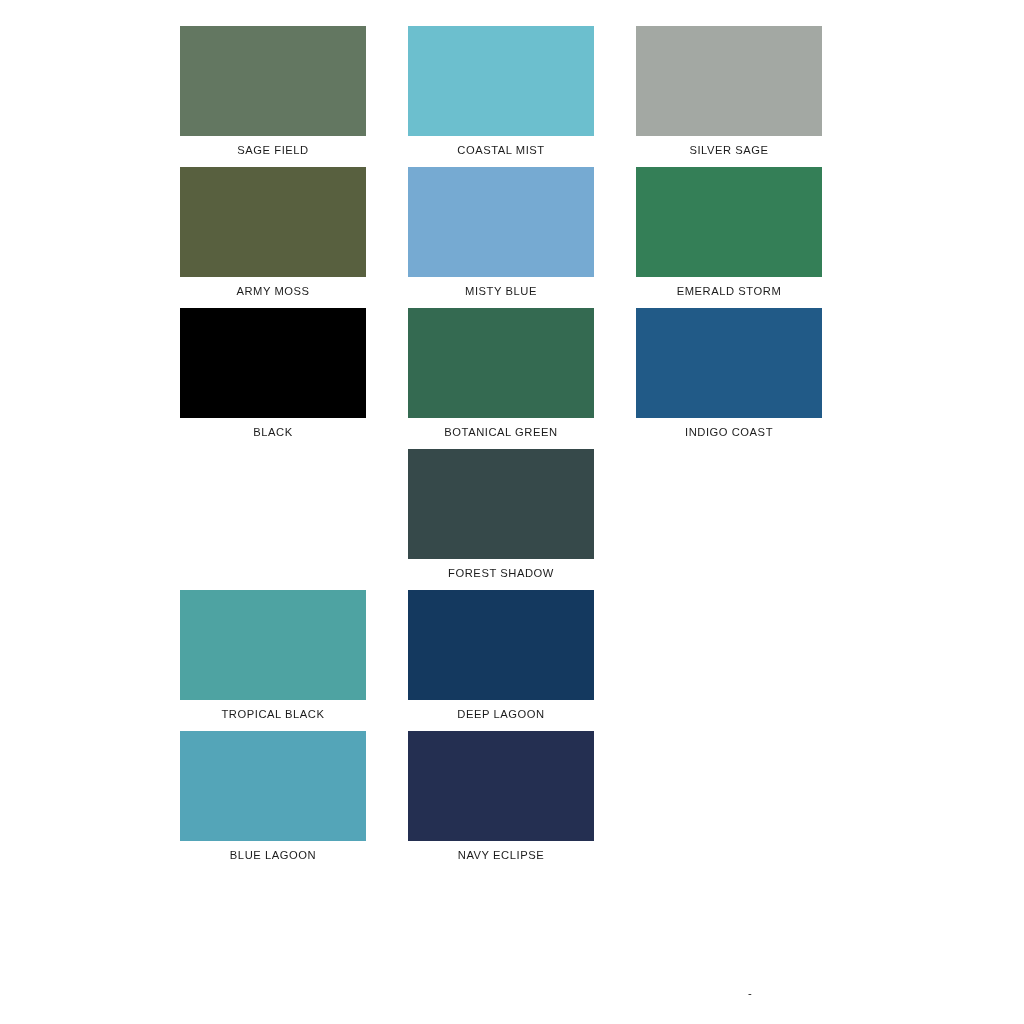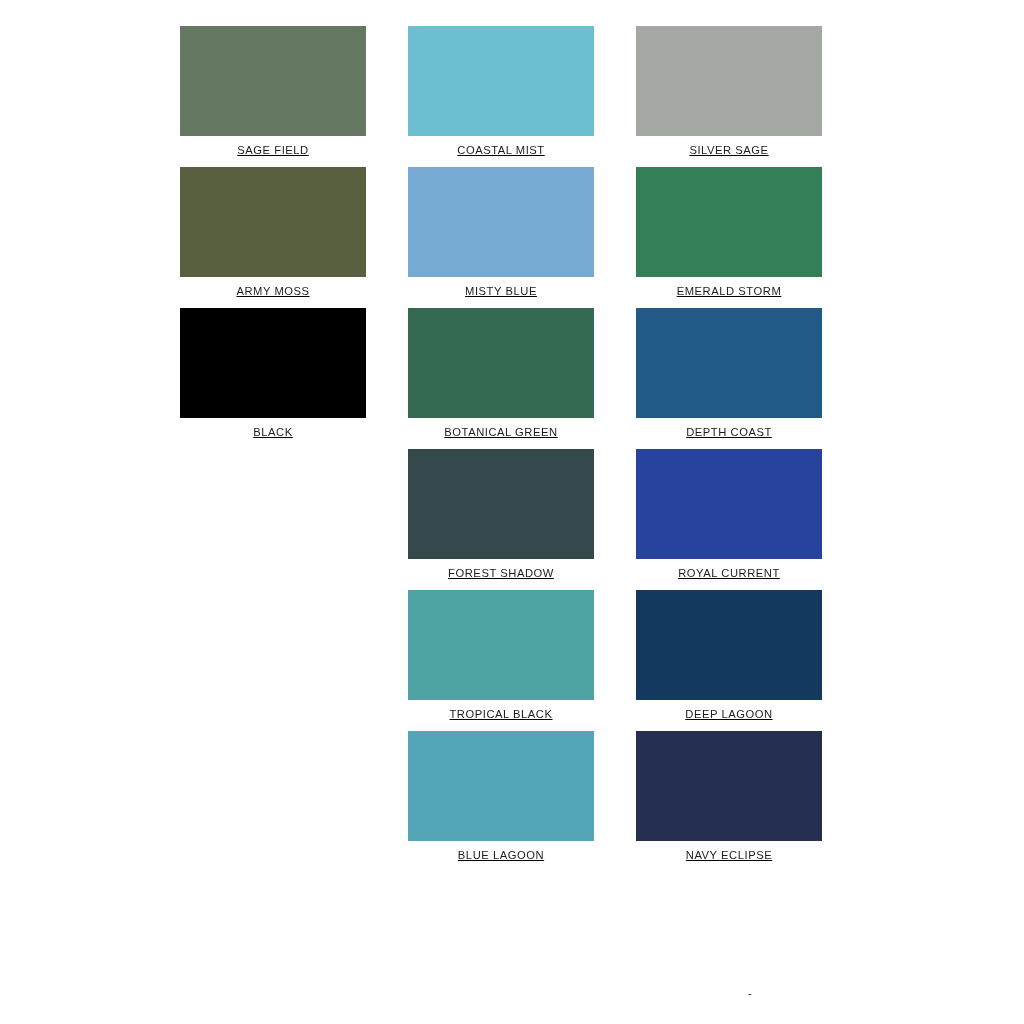--- a/index.html
+++ b/index.html
@@ -14,21 +14,20 @@
     font-family: "Liberation Sans", sans-serif;
     overflow: hidden;
   }
 
   #palette-sheet {
     position: relative;
     width: 868px;
     height: 1024px;
     box-sizing: border-box;
     padding: 26px 180px 0 180px;
-    text-decoration: underline;
   }
 
   .swatch-grid {
     display: grid;
     grid-template-columns: repeat(3, 186px);
     column-gap: 42px;
     row-gap: 0px;
     justify-content: start;
   }
 
@@ -105,33 +104,29 @@
       <div class="swatch-cell">
         <div class="swatch-chip" title="#000000" style="background-color: rgb(0, 0, 0);"></div>
         <div class="swatch-label">BLACK</div>
       </div>
       <div class="swatch-cell">
         <div class="swatch-chip" title="#346A51" style="background-color: rgb(52, 106, 81);"></div>
         <div class="swatch-label">BOTANICAL GREEN</div>
       </div>
       <div class="swatch-cell">
         <div class="swatch-chip" title="#215A87" style="background-color: rgb(33, 90, 135);"></div>
-        <div class="swatch-label">DEPTH COAST</div>
+        <div class="swatch-label">INDIGO COAST</div>
       </div>
       <div class="swatch-cell is-empty">
         <div class="swatch-chip" title=""></div>
         <div class="swatch-label"></div>
       </div>
       <div class="swatch-cell">
         <div class="swatch-chip" title="#36494A" style="background-color: rgb(54, 73, 74);"></div>
         <div class="swatch-label">FOREST SHADOW</div>
-      </div>
-      <div class="swatch-cell">
-        <div class="swatch-chip" title="#27439B" style="background-color: rgb(39, 67, 155);"></div>
-        <div class="swatch-label">ROYAL CURRENT</div>
       </div>
       <div class="swatch-cell is-empty">
         <div class="swatch-chip" title=""></div>
         <div class="swatch-label"></div>
       </div>
       <div class="swatch-cell">
         <div class="swatch-chip" title="#4EA3A2" style="background-color: rgb(78, 163, 162);"></div>
         <div class="swatch-label">TROPICAL BLACK</div>
       </div>
       <div class="swatch-cell">

